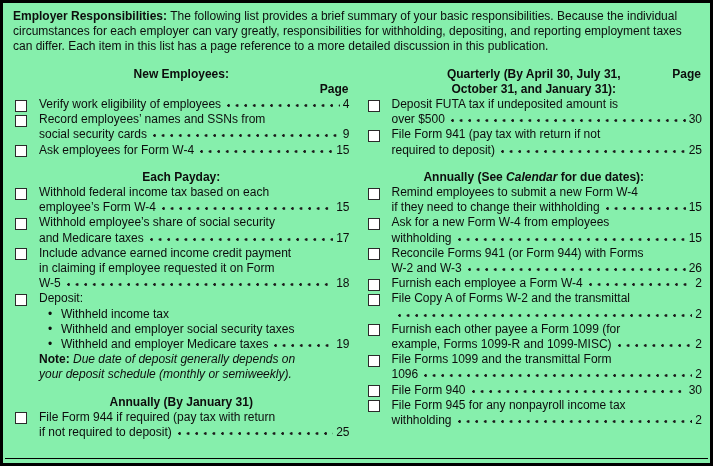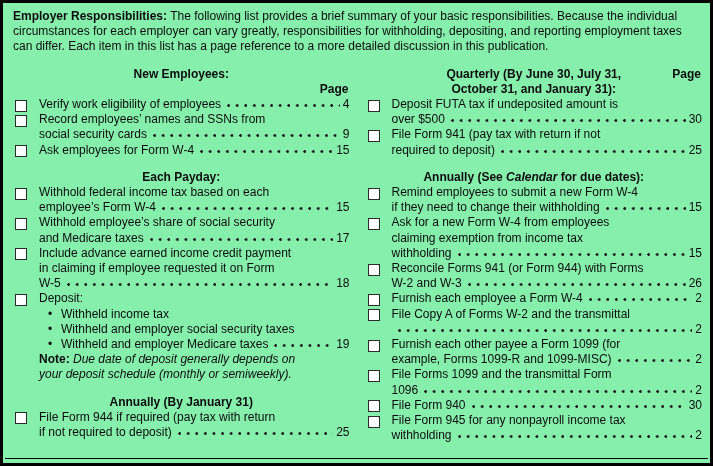--- a/index.html
+++ b/index.html
@@ -164,21 +164,21 @@
                 <span class="txt">if not required to deposit)</span>
                 <span class="leader"></span>
                 <span class="pg">25</span>
               </div>
             </div>
           </div>
         </div>
       </div>
     <div class="col">
         <div class="section">
-          <div class="h-line"><span class="h-text"><span>Quarterly (By June 30, July 31,</span></span><span class="page-label">Page</span></div>
+          <div class="h-line"><span class="h-text"><span>Quarterly (By April 30, July 31,</span></span><span class="page-label">Page</span></div>
           <div class="h-line"><span class="h-text"><span>October 31, and January 31):</span></span></div>
           <div class="item">
             <span class="checkbox"></span>
             <div class="body">
               <div class="line">Deposit FUTA tax if undeposited amount is</div>
               <div class="lastline">
                 <span class="txt">over $500</span>
                 <span class="leader"></span>
                 <span class="pg">30</span>
               </div>
@@ -206,21 +206,20 @@
                 <span class="txt">if they need to change their withholding</span>
                 <span class="leader"></span>
                 <span class="pg">15</span>
               </div>
             </div>
           </div>
           <div class="item">
             <span class="checkbox"></span>
             <div class="body">
               <div class="line">Ask for a new Form W-4 from employees</div>
-              <div class="line">claiming exemption from income tax</div>
               <div class="lastline">
                 <span class="txt">withholding</span>
                 <span class="leader"></span>
                 <span class="pg">15</span>
               </div>
             </div>
           </div>
           <div class="item">
             <span class="checkbox"></span>
             <div class="body">

